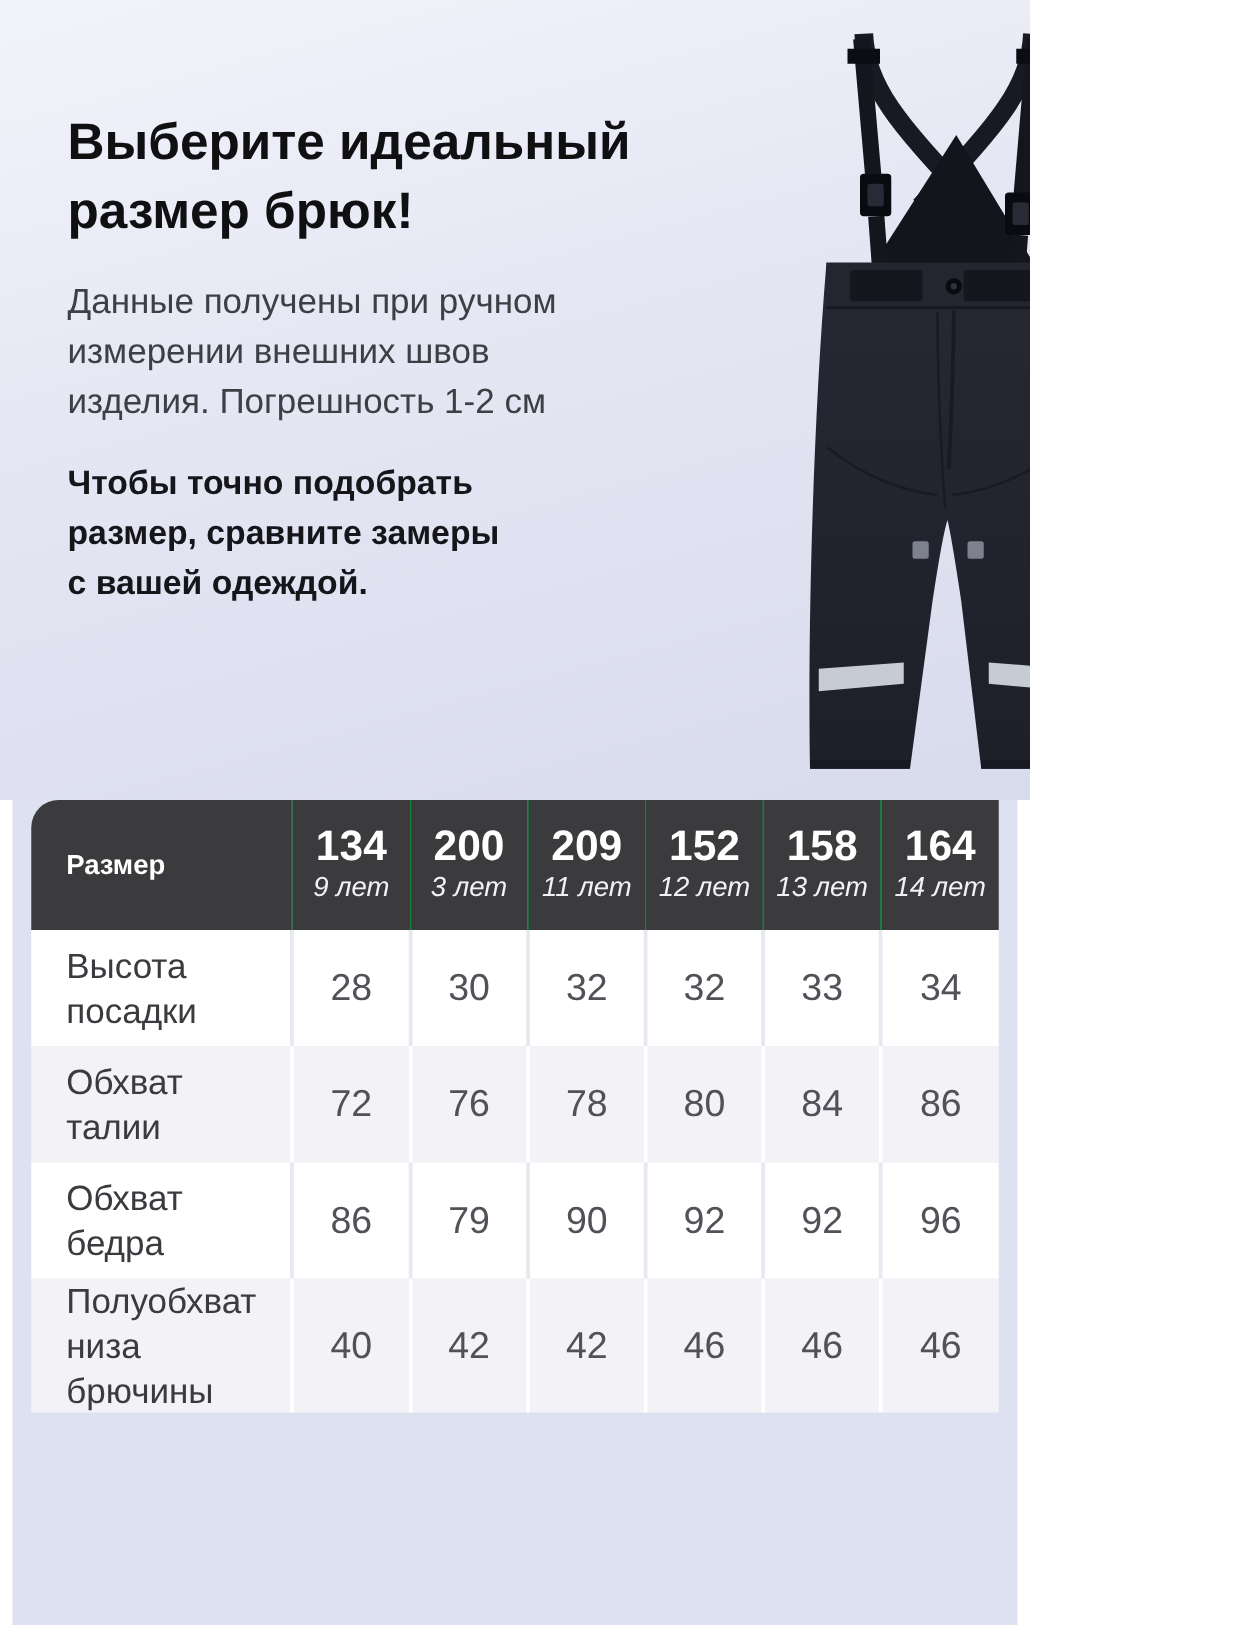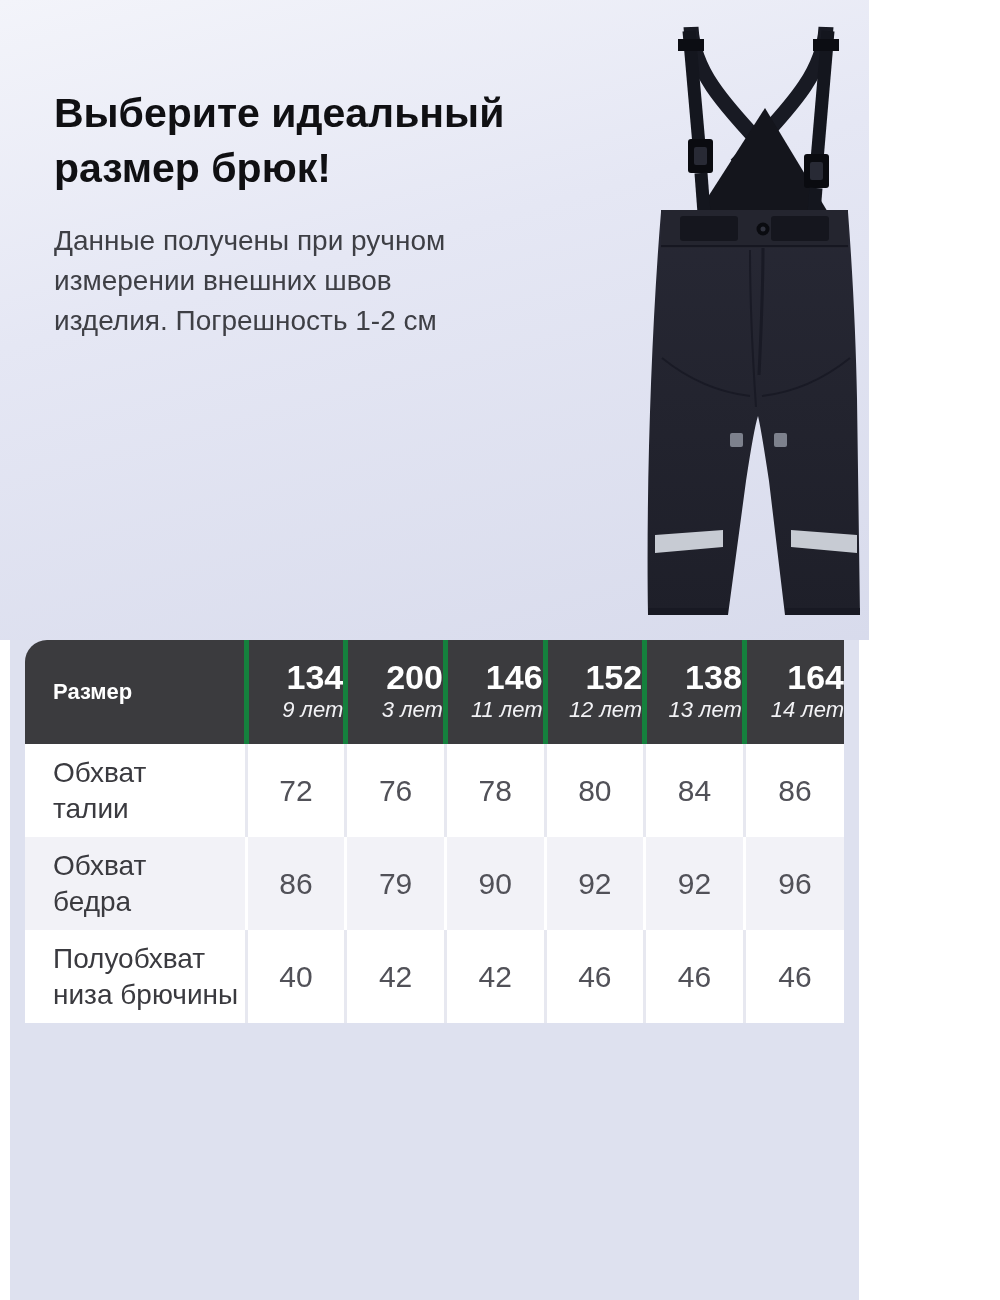--- a/index.html
+++ b/index.html
@@ -2,21 +2,20 @@
 <html><head>
 <meta charset="utf-8">
 <style>
   html,body{margin:0;padding:0;}
   .page{
     position:relative;
     width:824px;height:1300px;
     background:#ffffff;
     overflow:hidden;
     font-family:"Liberation Sans", sans-serif;
-    padding-left:45px;
   }
   
   .hero{
     position:absolute;top:0;left:0;right:0;height:640px;
     background:linear-gradient(165deg,#f3f4fa 0%,#e5e7f4 40%,#d8dbec 100%);
   }
   .hero-text{position:absolute;left:54px;top:86px;width:540px;}
   .hero-text h1{
     margin:0 0 26px 0;
     font-size:41px;line-height:1.33;font-weight:700;
@@ -46,21 +45,21 @@
   .size-table col.c-label{width:27%;}
   .size-table thead th{
     background:#3b3b3e;color:#ffffff;height:104px;
     vertical-align:middle;text-align:center;padding:0;
   }
   .size-table thead th.corner{
     border-radius:22px 0 0 0;
     text-align:left;padding-left:28px;
     font-size:22px;font-weight:700;
   }
-  .size-table thead th + th{border-left:5px solid #15803d;text-align:right;}
+  .size-table thead th + th{border-left:1px solid #15803d;}
   .size-table .size{display:block;font-size:34px;font-weight:700;line-height:1.1;}
   .size-table .age{display:block;font-size:22px;font-weight:400;line-height:1.3;color:#f2f2f5;font-style:italic;}
   .size-table tbody td{height:93px;padding:0;vertical-align:middle;}
   .size-table tbody tr:nth-child(odd) td{background:#ffffff;}
   .size-table tbody tr:nth-child(even) td{background:#f2f2f7;}
   .size-table tbody tr:nth-child(odd) td + td{border-left:3px solid #e7e8f0;}
   .size-table tbody tr:nth-child(even) td + td{border-left:3px solid #ffffff;}
   .size-table td.rowlabel{
     text-align:left;padding-left:28px;
     font-size:28px;line-height:1.28;color:#3a3a3f;white-space:pre-line;
@@ -74,20 +73,23 @@
 
 <div class="page">
 
   <section class="hero">
     <div class="hero-text">
       <h1>Выберите идеальный
 размер брюк!</h1>
       <p class="desc">Данные получены при ручном
 измерении внешних швов
 изделия. Погрешность 1-2 см</p>
+      <p class="note">Чтобы точно подобрать
+размер, сравните замеры
+с вашей одеждой.</p>
     </div>
 
     <div class="pants-wrap">
       <svg viewBox="0 0 300 610">
         <defs>
           <linearGradient id="fab" x1="0" y1="0" x2="0" y2="1">
             <stop offset="0" stop-color="#272834"></stop>
             <stop offset="1" stop-color="#1e1f29"></stop>
           </linearGradient>
         </defs>
@@ -166,38 +168,48 @@
           <th class="corner">Размер</th>
         <th>
               <span class="size">134</span>
               <span class="age">9 лет</span>
             </th>
             <th>
               <span class="size">200</span>
               <span class="age">3 лет</span>
             </th>
             <th>
-              <span class="size">146</span>
+              <span class="size">209</span>
               <span class="age">11 лет</span>
             </th>
             <th>
               <span class="size">152</span>
               <span class="age">12 лет</span>
             </th>
             <th>
-              <span class="size">138</span>
+              <span class="size">158</span>
               <span class="age">13 лет</span>
             </th>
             <th>
               <span class="size">164</span>
               <span class="age">14 лет</span>
             </th>
           </tr>
       </thead>
       <tbody>
+          <tr>
+            <td class="rowlabel">Высота
+посадки</td>
+            <td class="val">28</td>
+            <td class="val">30</td>
+            <td class="val">32</td>
+            <td class="val">32</td>
+            <td class="val">33</td>
+            <td class="val">34</td>
+          </tr>
           <tr>
             <td class="rowlabel">Обхват
 талии</td>
             <td class="val">72</td>
             <td class="val">76</td>
             <td class="val">78</td>
             <td class="val">80</td>
             <td class="val">84</td>
             <td class="val">86</td>
           </tr>

